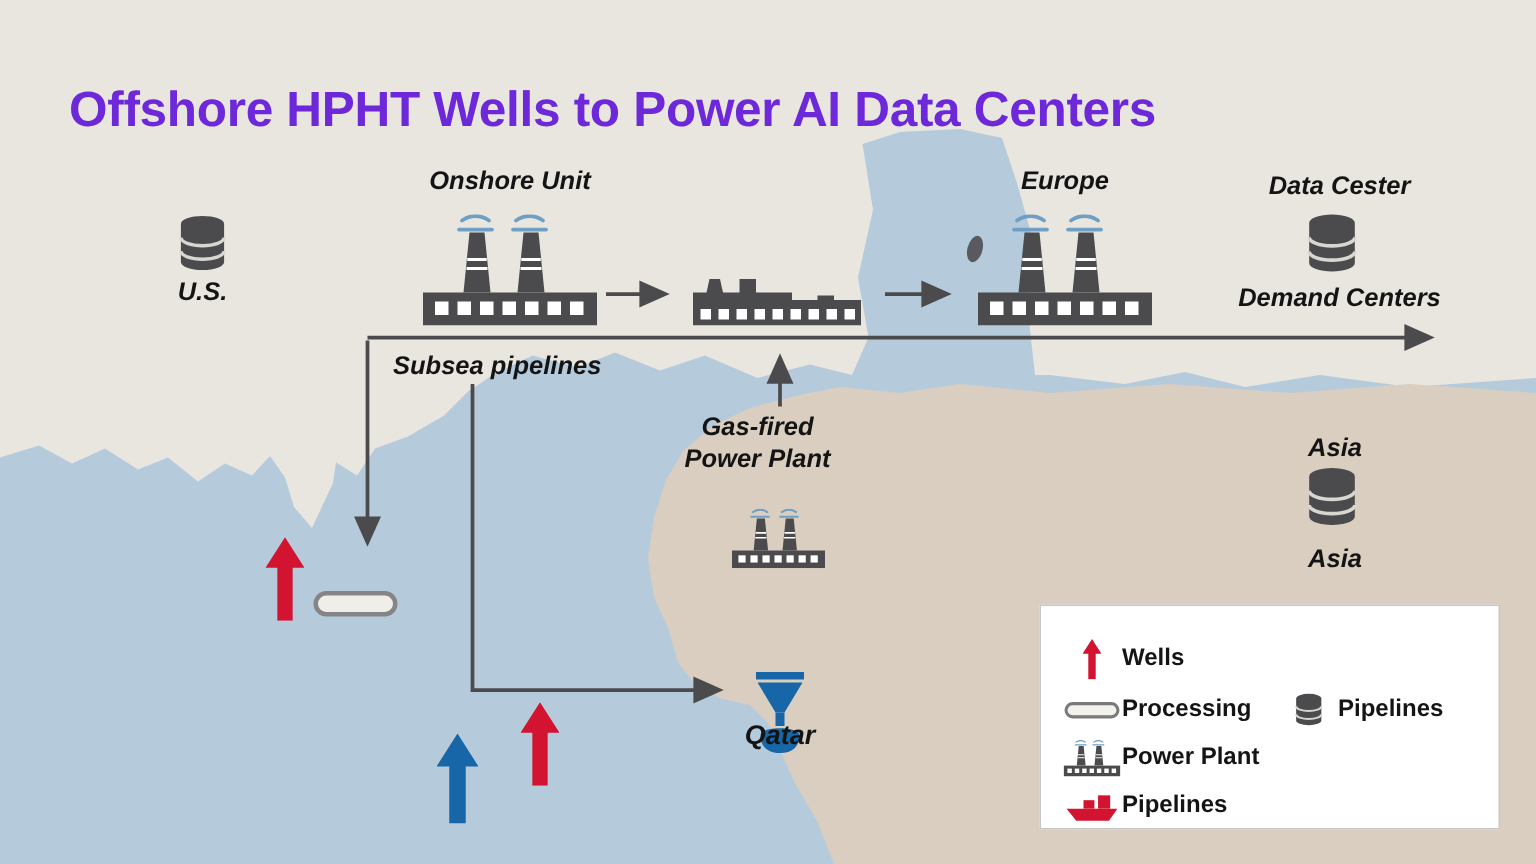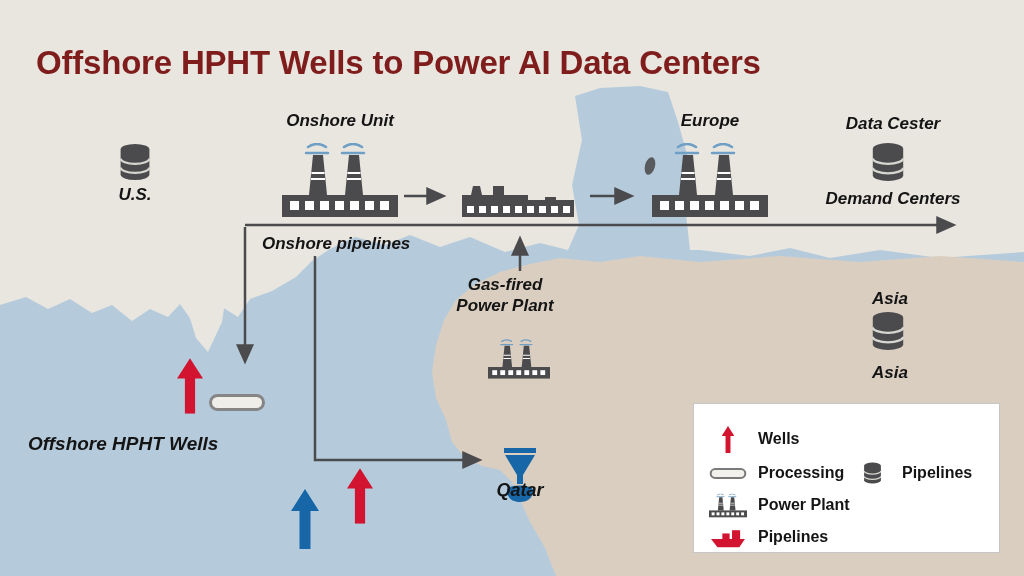--- a/index.html
+++ b/index.html
@@ -2,22 +2,22 @@
 <html style="--red: #d21430; --blue: #1767a8; --dark: #4b4b4d; --ocean: #b5cbdc; --land-north: #e9e6e0; --land-south: #d9cec0; --text: #141414; --legend-bg: #ffffff; --legend-border: #c6c6c6; --smoke-blue: #6f9fc4;"><head>
 <meta charset="utf-8">
 <style>
   html,body{margin:0;padding:0;}
   .stage{
     position:relative;width:1024px;height:576px;overflow:hidden;
     font-family:"Liberation Sans",sans-serif;background:var(--ocean,#b5cbdc);
   }
   .abs{position:absolute;}
   .title{
-    position:absolute;left:28px;top:36px;margin:8px;
-    font-size:33px;font-weight:700;color:#7f1d1d;letter-spacing:-0.2px;
+    position:absolute;left:28px;top:36px;margin:18px;
+    font-size:33px;font-weight:700;color:#6d28d9;letter-spacing:-0.2px;
   }
   .lbl{
     position:absolute;font-weight:700;font-size:17px;color:var(--text,#141414);
     text-align:center;line-height:21px;font-style:italic;
   }
   .lbl.left{text-align:left;}
   .lbl.big{font-size:19px;font-weight:600;white-space:nowrap;}
   .fill-dark{fill:var(--dark,#4b4b4d);}
   .fill-red{fill:var(--red,#d21430);}
   .fill-blue{fill:var(--blue,#1767a8);}
@@ -29,21 +29,21 @@
   .map-south{fill:var(--land-south,#d9cec0);}
   .pill{
     position:absolute;left:209px;top:394px;width:50px;height:11px;
     background:#f0eee9;border:3px solid #858585;border-radius:9px;
   }
   .legend{
     position:absolute;left:693px;top:403px;width:307px;height:150px;
     background:var(--legend-bg,#fff);border:1px solid var(--legend-border,#c6c6c6);
     box-sizing:border-box;
   }
-  .lg-row{position:absolute;display:flex;align-items:center;gap:10px;height:30px;}
+  .lg-row{position:absolute;display:flex;align-items:center;height:30px;}
   .lg-ic{width:40px;display:flex;justify-content:center;align-items:center;}
   .lg-lbl{font-size:16px;font-weight:600;color:var(--text,#141414);white-space:nowrap;}
 </style>
 </head>
 <body>
 
 <div class="stage">
 
   <svg width="0" height="0" style="position:absolute" aria-hidden="true">
     <defs>
@@ -151,42 +151,41 @@
   <svg class="abs" style="left:652px;top:143px" width="116" height="74" viewBox="0 0 116 74">
       <use href="#i-factory"></use>
     </svg>
 
   <div class="lbl" style="left:833px;top:113px;width:120px">Data Cester</div>
   <svg class="abs" style="left:869px;top:141px" width="38" height="42" viewBox="0 0 40 44">
       <use href="#i-db"></use>
     </svg>
   <div class="lbl" style="left:813px;top:188px;width:160px">Demand Centers</div>
 
-  <div class="lbl left" style="left:262px;top:233px;width:170px">Onshore pipelines</div>
+  <div class="lbl left" style="left:262px;top:233px;width:170px">Subsea pipelines</div>
 
   <div class="lbl" style="left:440px;top:274px;width:130px">
     <span>Gas-fired</span><br>
     <span>Power Plant</span>
   </div>
 
   <div class="lbl" style="left:855px;top:288px;width:70px">Asia</div>
   <svg class="abs" style="left:869px;top:310px" width="38" height="42" viewBox="0 0 40 44">
       <use href="#i-db"></use>
     </svg>
   <div class="lbl" style="left:855px;top:362px;width:70px">Asia</div>
 
   <svg class="abs" style="left:488px;top:339px" width="62" height="40" viewBox="0 0 116 74">
       <use href="#i-factory"></use>
     </svg>
 
   <svg class="abs fill-red" style="left:177px;top:357px" width="26" height="58" viewBox="0 0 28 60">
       <use href="#i-arrow-up"></use>
     </svg>
   <div class="pill"></div>
-  <div class="lbl big left" style="left:28px;top:433px">Offshore HPHT Wells</div>
 
   <svg class="abs fill-red" style="left:347px;top:463px" width="26" height="66" viewBox="0 0 28 60">
       <use href="#i-arrow-up"></use>
     </svg>
   <svg class="abs fill-blue" style="left:291px;top:483px" width="28" height="72" viewBox="0 0 28 60">
       <use href="#i-arrow-up"></use>
     </svg>
 
   <svg class="abs fill-blue" style="left:502px;top:448px" width="36" height="54" viewBox="0 0 36 54">
       <use href="#i-funnel"></use>

